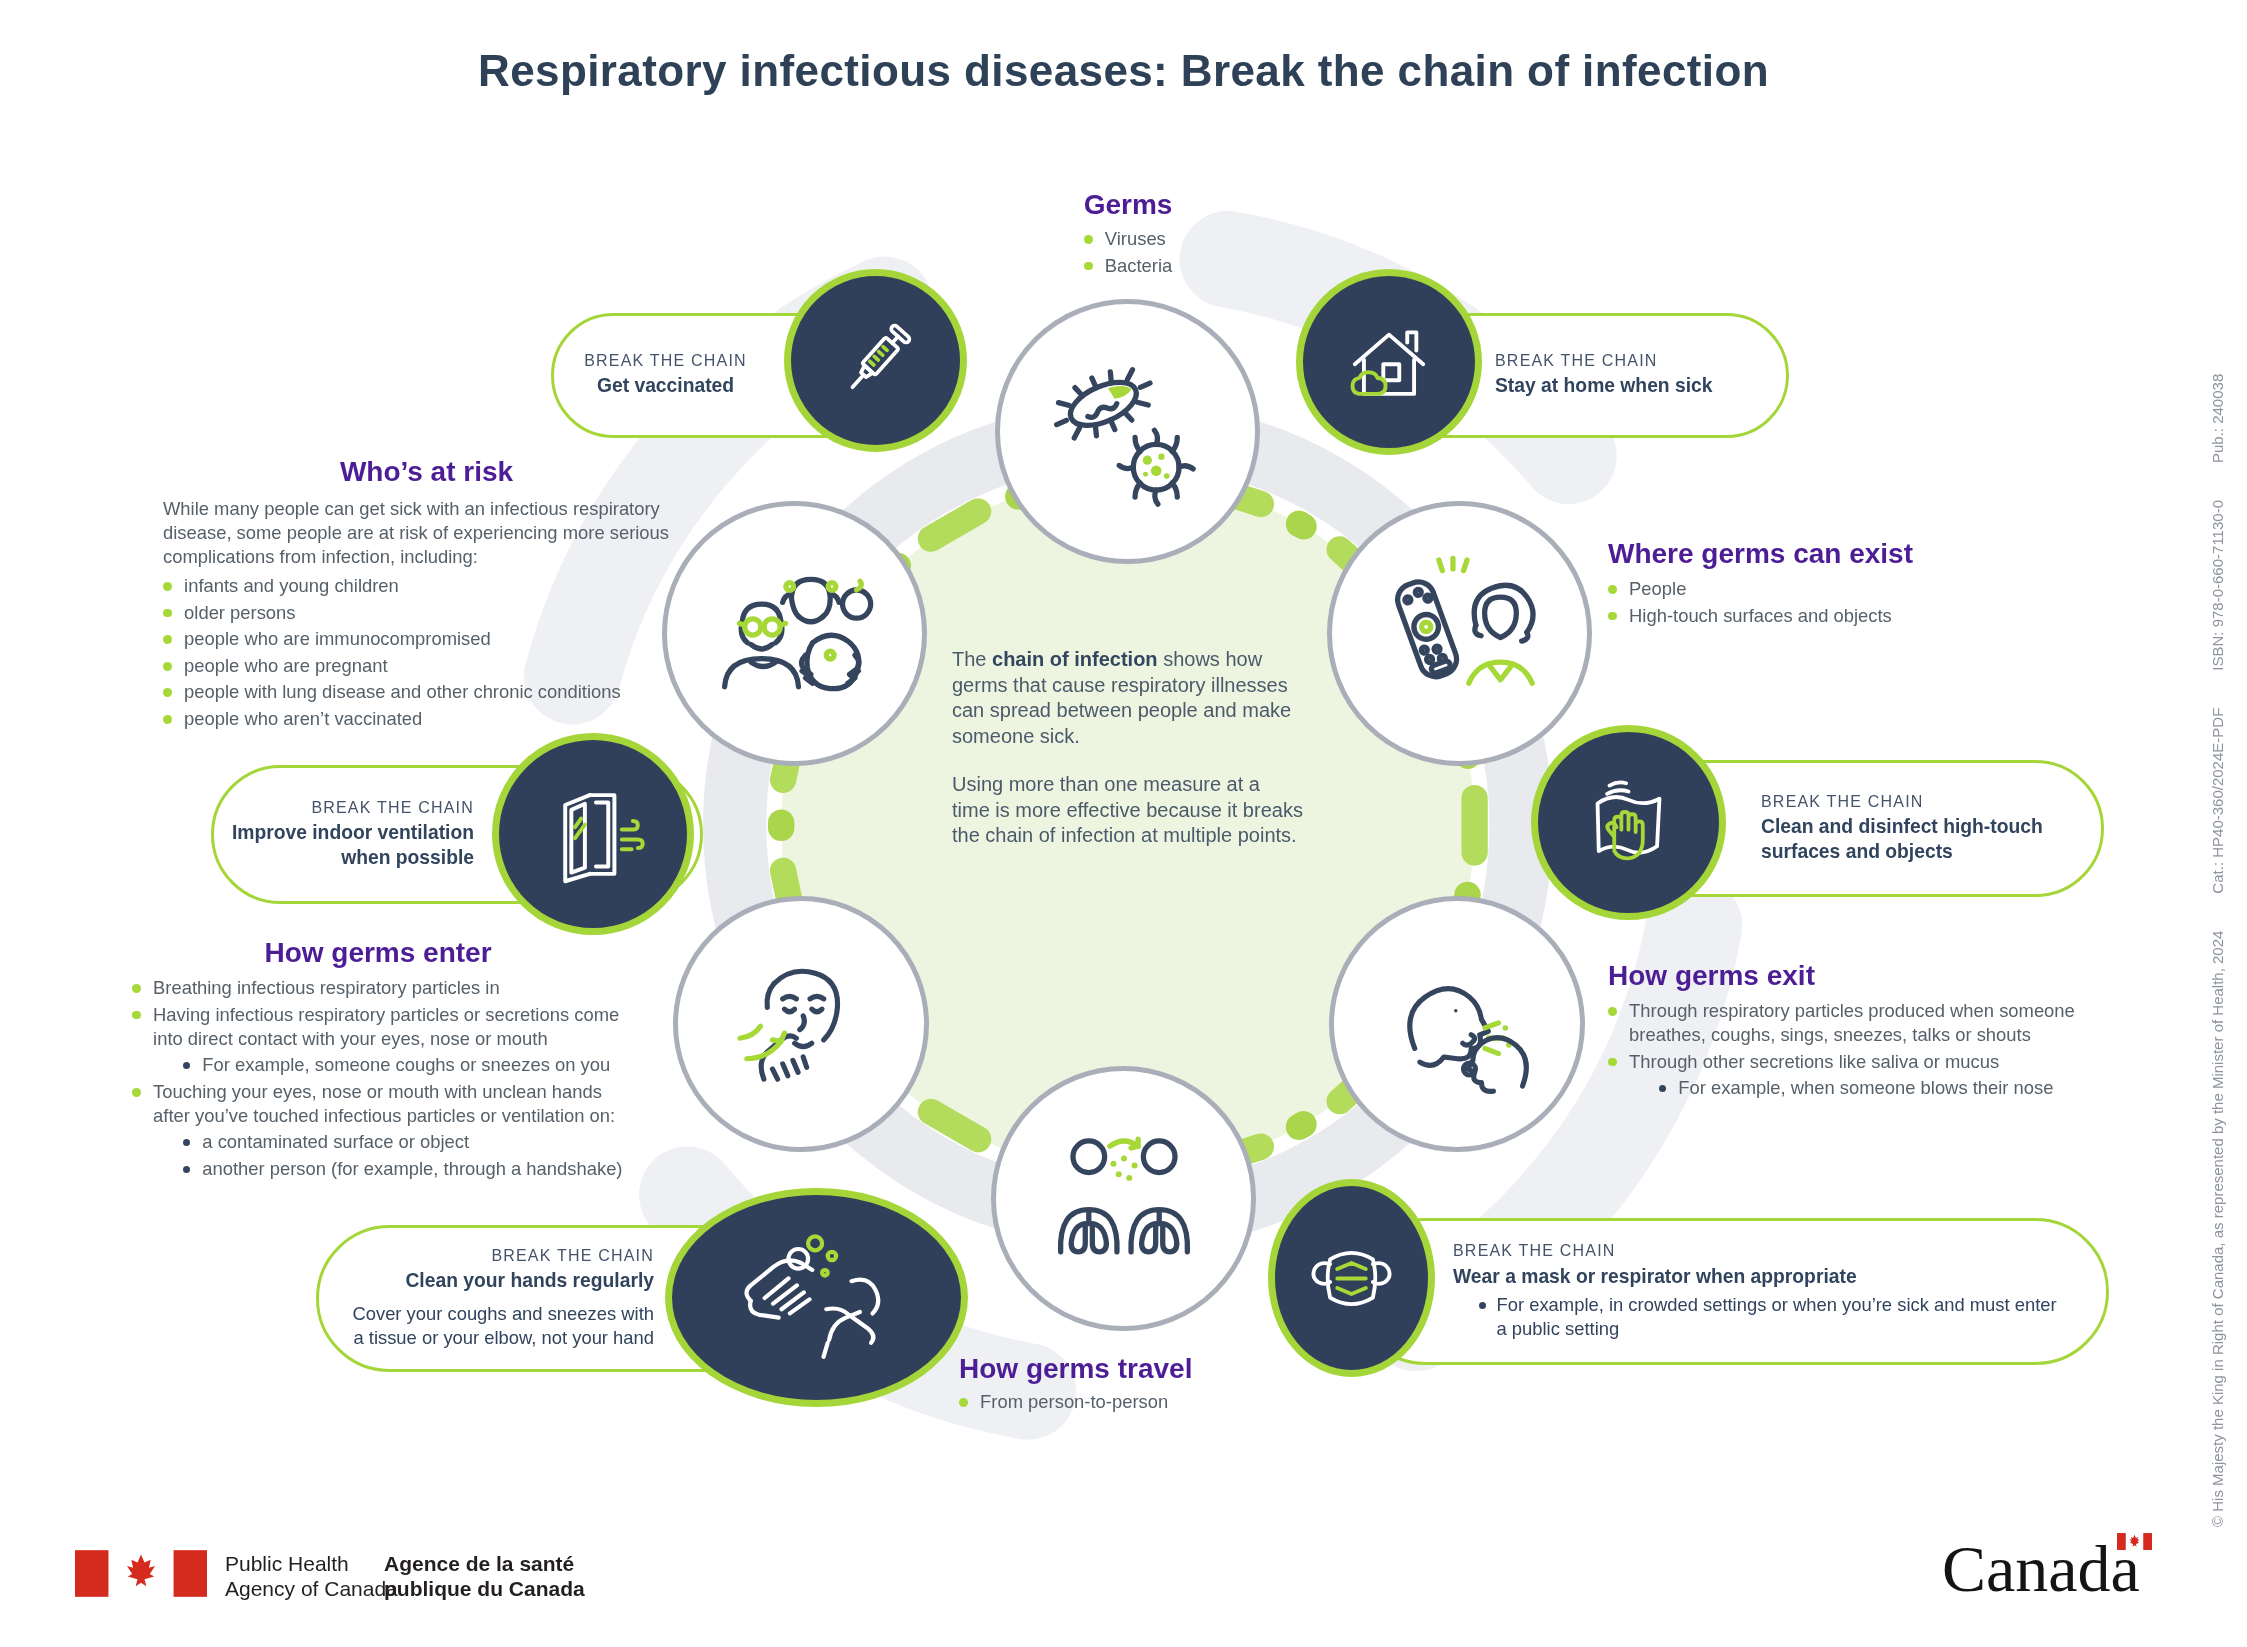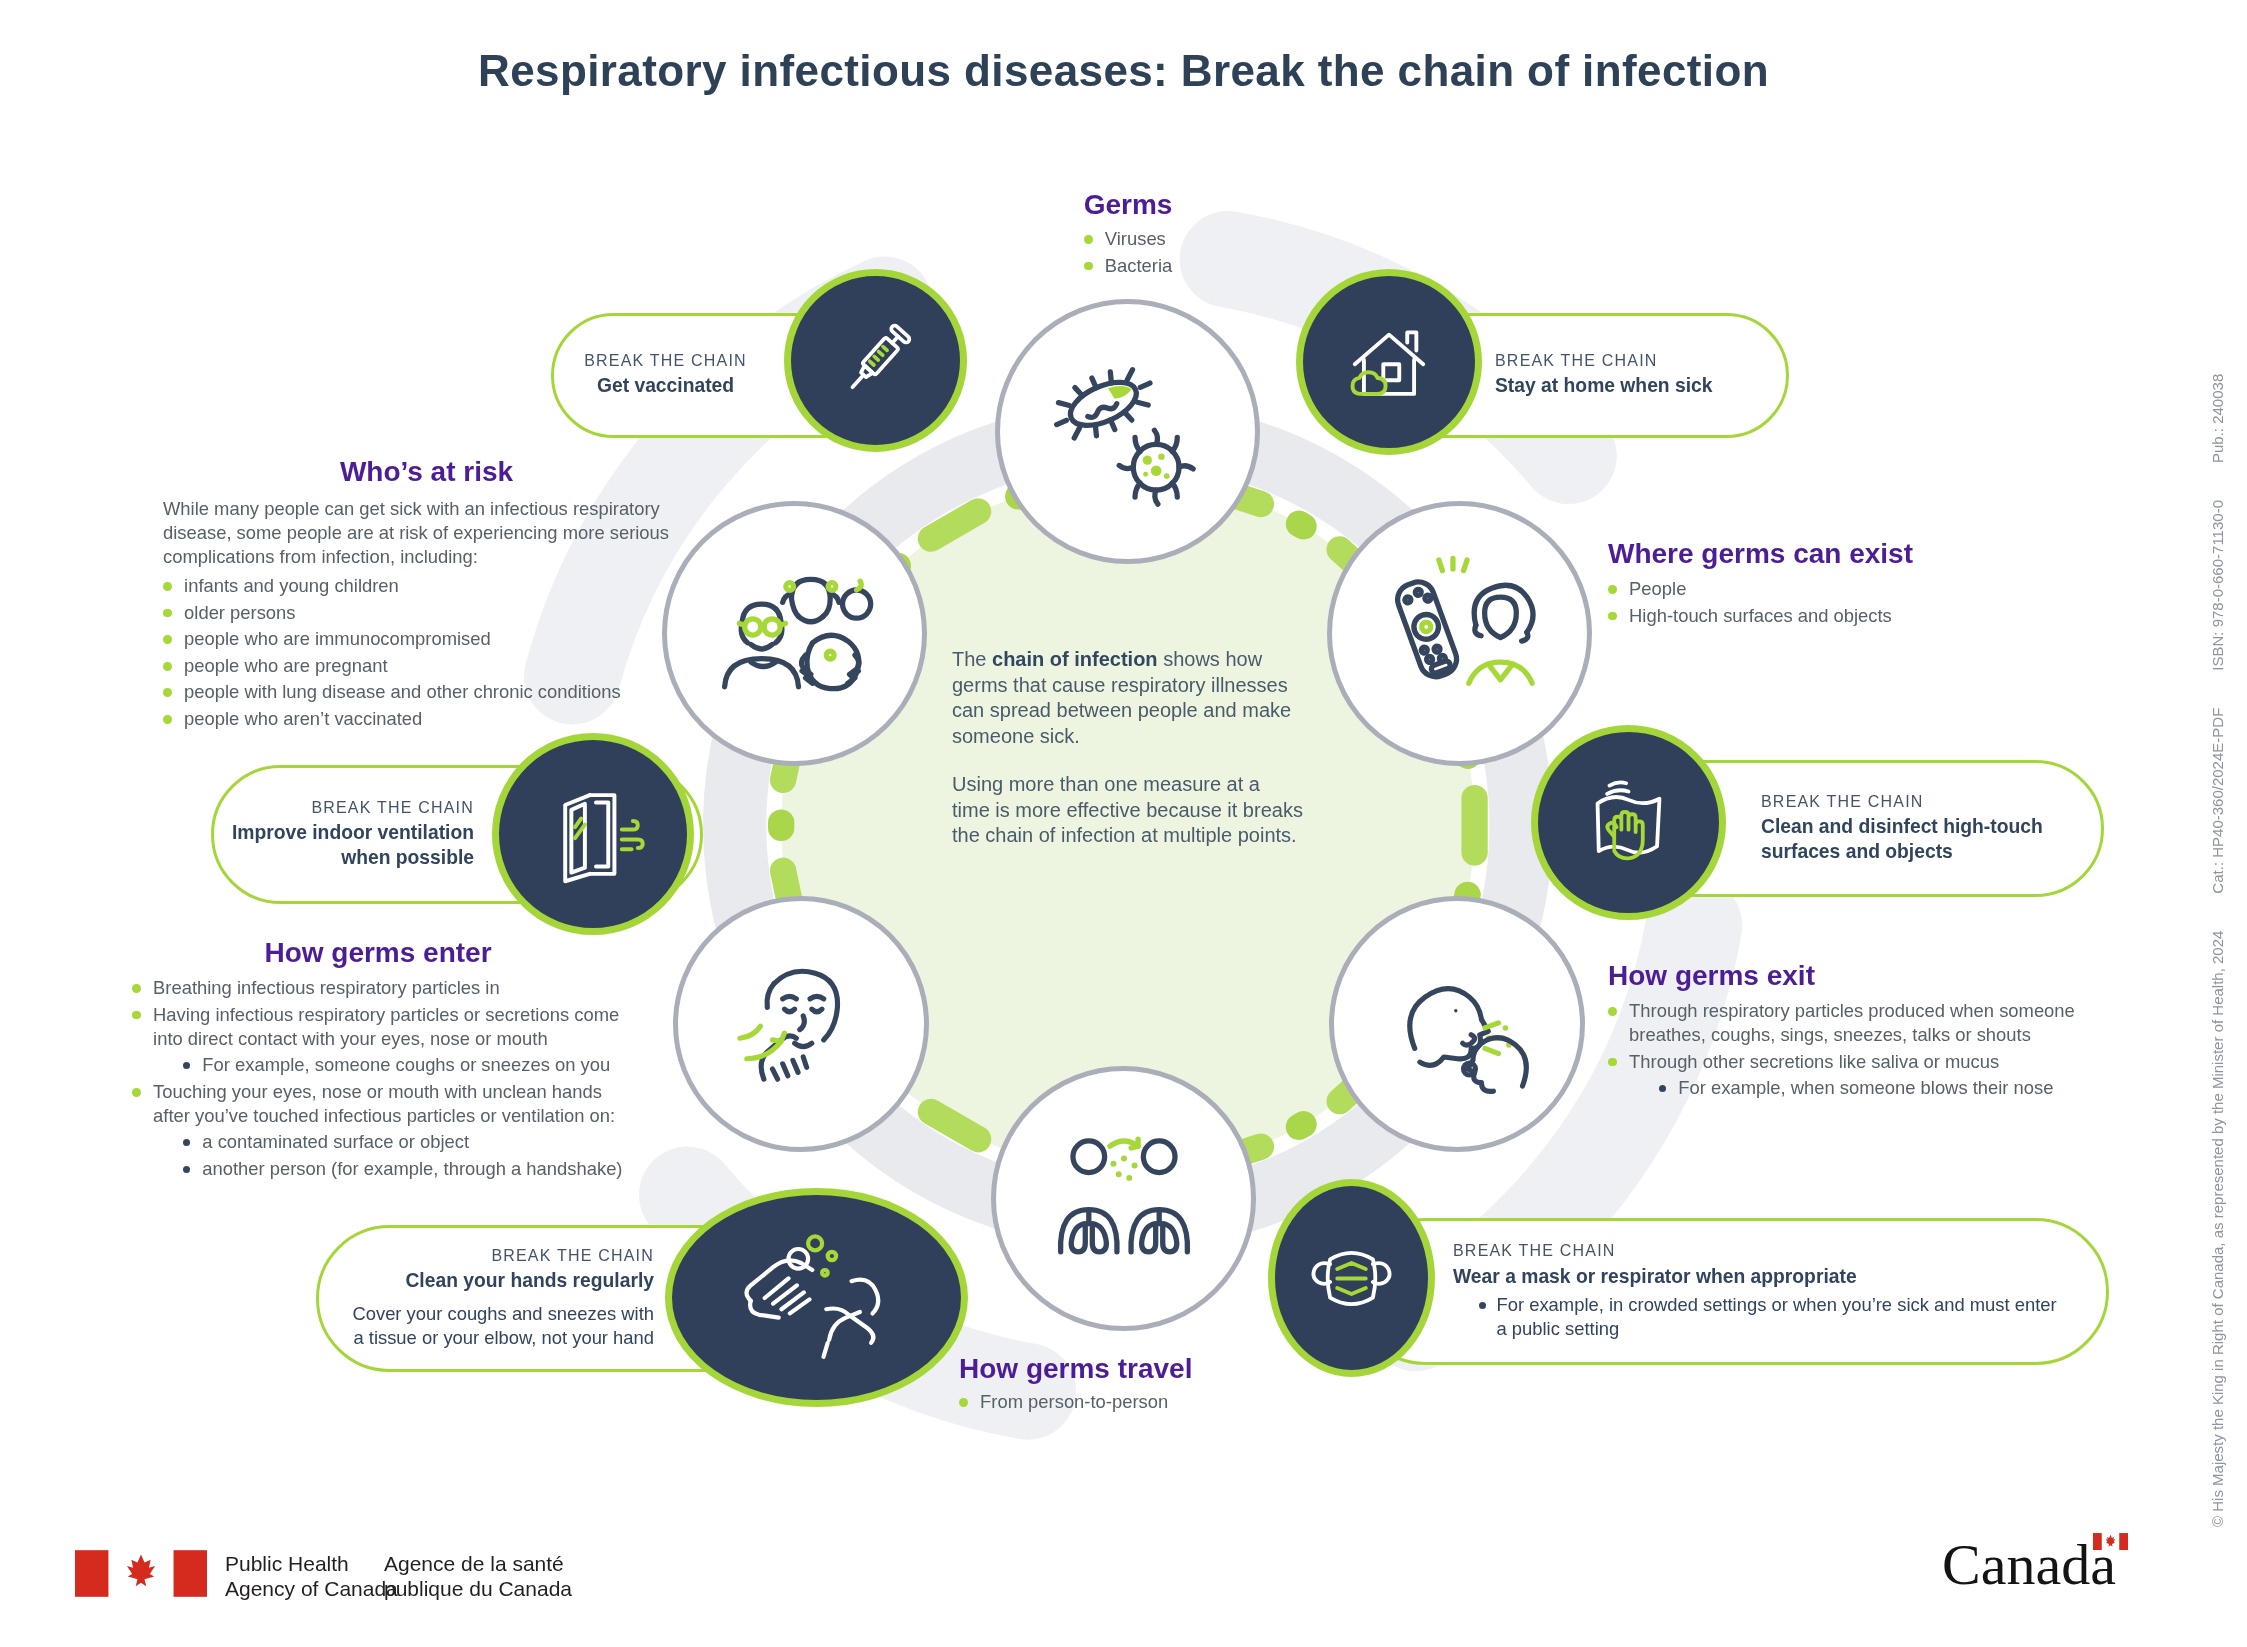--- a/index.html
+++ b/index.html
@@ -32,21 +32,21 @@
   .al-r{align-items:flex-end;text-align:right;}
   .al-l{align-items:flex-start;text-align:left;}
   .al-c{align-items:center;text-align:center;}
   .dark-circle{position:absolute;background:#31405a;border:7px solid #a5d639;border-radius:50%;
         display:flex;align-items:center;justify-content:center;box-sizing:border-box;z-index:3;}
   .white-circle{position:absolute;background:#fff;border:5.3px solid #a9aeb9;border-radius:50%;
         display:flex;align-items:center;justify-content:center;box-sizing:border-box;z-index:3;}
   
   .footer-text{font-size:21px;line-height:24.6px;color:#231f20;}
   .wordmark{position:absolute;left:1942px;top:1531px;font-family:"Liberation Serif",serif;
-        font-size:58px;color:#141414;z-index:4;}
+        font-size:66px;color:#141414;z-index:4;}
   .wordmark svg{position:absolute;top:1.8px;right:-12.3px;}
   .side-note{position:absolute;left:2209px;top:1527px;width:1062px;transform:rotate(-90deg);
         transform-origin:0 0;font-size:15px;color:#8d949e;z-index:4;white-space:nowrap;}
   .side-note span{margin-right:37px;}
 </style>
 </head>
 <body>
 
 <div id="canvas">
 
@@ -480,21 +480,21 @@
 
   <svg class="abs" style="left:75px;top:1550px;z-index:4;" width="132" height="47" viewBox="0 0 150 53">
     <rect width="38" height="53" fill="#d52b1e"></rect>
     <rect x="112" width="38" height="53" fill="#d52b1e"></rect>
     <path fill="#d52b1e" d="M75,5 l4,9 7,-3 -2,9 7,-2 -6,9 5,3 -11,3 2,8 -6,-4 -6,4 2,-8 -11,-3 5,-3 -6,-9 7,2 -2,-9 7,3 z"></path>
   </svg>
   <div class="abs footer-text" style="left:225px;top:1552px;z-index:4;">
     <div>Public Health</div>
     <div>Agency of Canada</div>
   </div>
-  <div class="abs footer-text" style="left:384px;top:1552px;z-index:4;">
+  <div class="abs footer-text" style="left:384px;top:1552px;z-index:4;font-weight:bold;">
     <div>Agence de la santé</div>
     <div>publique du Canada</div>
   </div>
 
   <div class="wordmark">
     <span>Canada</span>
     <svg width="35" height="17.6" viewBox="0 0 100 50">
       <rect width="25" height="50" fill="#d52b1e"></rect>
       <rect x="75" width="25" height="50" fill="#d52b1e"></rect>
       <path fill="#d52b1e" d="M50,5 l4,9 6,-3 -2,8 6,-2 -5,8 4,3 -9,3 2,8 -6,-4 -6,4 2,-8 -9,-3 4,-3 -5,-8 6,2 -2,-8 6,3 z"></path>

